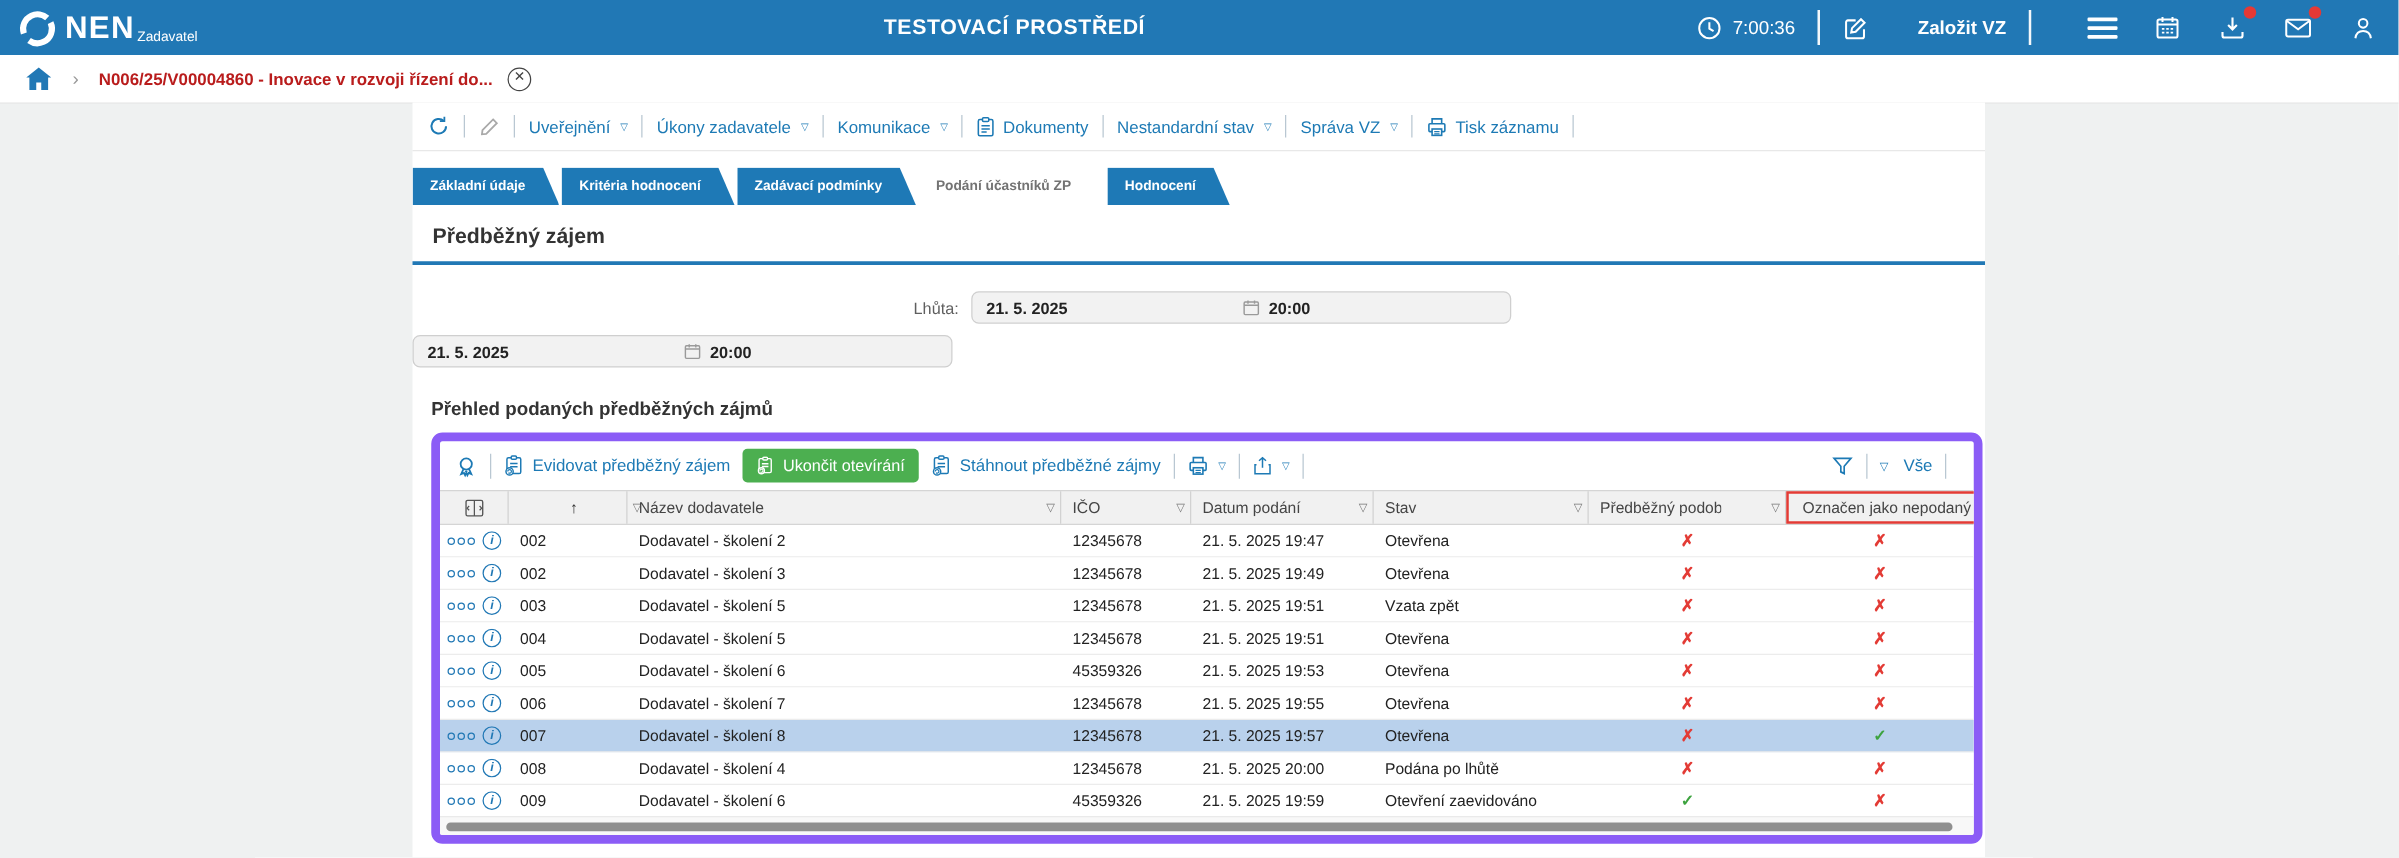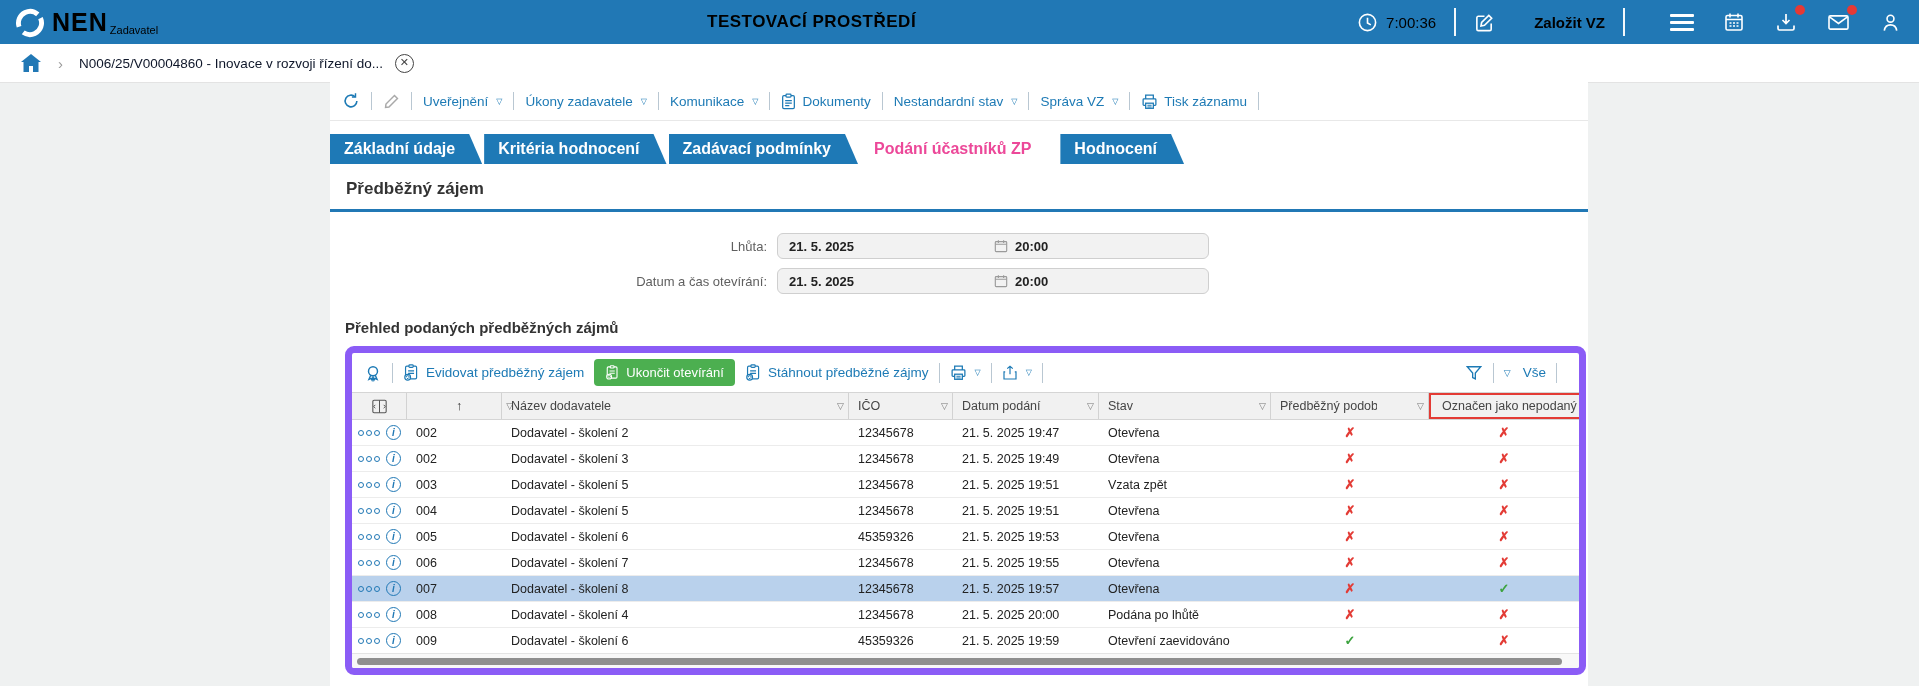--- a/index.html
+++ b/index.html
@@ -1,54 +1,54 @@
 <!DOCTYPE html>
 <html><head>
 <meta charset="utf-8">
 <style>
   html,body{margin:0;padding:0;}
   body{font-family:"Liberation Sans",sans-serif;}
   .screen{position:relative;width:1919px;height:686px;background:#eff1f1;overflow:hidden;}
 
   
-  .appbar{position:relative;height:44px;background:#2178b5;display:flex;align-items:center;color:#000000;}
+  .appbar{position:relative;height:44px;background:#2178b5;display:flex;align-items:center;color:#ffffff;}
   .logo-wrap{display:flex;align-items:flex-start;padding-left:14px;cursor:pointer;}
   .logo-icon{width:32px;height:32px;margin-top:5px;}
   .logo-text{font-size:25px;font-weight:bold;letter-spacing:1px;line-height:40px;margin-left:6px;}
   .logo-sub{font-size:11px;margin-top:22px;margin-left:2px;}
   .env-title{position:absolute;left:707px;top:0;height:44px;line-height:44px;font-weight:bold;font-size:17px;letter-spacing:.5px;}
   .appbar-right{margin-left:auto;display:flex;align-items:center;padding-right:16px;gap:0;}
   .ab-group{display:flex;align-items:center;gap:8px;}
   .ab-div{width:2px;height:28px;background:rgba(255,255,255,.95);margin:0 18px;}
   .ab-time{font-size:15px;}
   .ab-create{font-size:15px;font-weight:bold;margin-left:31px;}
   .ab-icon{position:relative;display:flex;align-items:center;justify-content:center;width:26px;height:26px;margin-left:26px;cursor:pointer;}
   .ab-icon:first-child{margin-left:0;}
   .badge-dot{position:absolute;top:-4px;right:-6px;width:10px;height:10px;border-radius:50%;background:#e53935;}
   .burger{display:flex;flex-direction:column;gap:4px;}
   .burger i{display:block;width:24px;height:3px;background:#fff;border-radius:1px;}
 
   
   .breadcrumb{height:38px;background:#fff;display:flex;align-items:center;padding-left:20px;border-bottom:1px solid #e3e3e3;}
   .bc-chevron{color:#9a9a9a;font-size:15px;margin:0 16px;}
-  .bc-title{font-size:13.5px;font-weight:normal;color:#0f172a;cursor:pointer;}
+  .bc-title{font-size:13.5px;font-weight:bold;color:#b91c1c;cursor:pointer;}
   .bc-close{width:17px;height:17px;border:1.5px solid #444;border-radius:50%;color:#444;font-size:11px;line-height:15px;text-align:center;margin-left:12px;cursor:pointer;}
 
   
   .panel{position:absolute;left:330px;top:82px;width:1258px;bottom:0;background:#fff;}
   .panel-toolbar{height:38px;display:flex;align-items:center;padding:0 12px;border-bottom:1px solid #e8e8e8;font-size:13.5px;color:#1d7ab5;}
   .pt-item{display:flex;align-items:center;gap:6px;cursor:pointer;white-space:nowrap;}
   .pt-caret{font-size:8px;color:#1d7ab5;margin-left:2px;}
   .pt-div{width:1px;height:18px;background:#b9c7d2;margin:0 11px;}
   .pt-ic{display:flex;align-items:center;}
 
   
   .tabs{display:flex;margin-top:13px;height:30px;}
-  .tab{background:#1e79b6;color:#fff;font-weight:bold;font-size:16px;line-height:30px;padding:0 27px 0 14px;margin-right:2px;cursor:pointer;clip-path:polygon(0 0,calc(100% - 13px) 0,100% 100%,0 100%);white-space:nowrap;}
-  .tab.active{background:#fff;color:#ec4899;}
+  .tab{background:#1e79b6;color:#fff;font-weight:bold;font-size:11px;line-height:30px;padding:0 27px 0 14px;margin-right:2px;cursor:pointer;clip-path:polygon(0 0,calc(100% - 13px) 0,100% 100%,0 100%);white-space:nowrap;}
+  .tab.active{background:#fff;color:#737373;}
 
   .section-head{font-size:17px;font-weight:bold;color:#333;padding:15px 16px 10px;}
   .blue-rule{height:3px;background:#2178b5;}
 
   
   .form{margin-top:21px;display:flex;flex-direction:column;gap:9px;}
   .frow{display:flex;align-items:center;}
   .flabel{width:437px;text-align:right;padding-right:10px;color:#5f5f5f;font-size:13px;}
   .fbox{width:408px;height:24px;background:#f2f2f2;border:1px solid #cfcfcf;border-radius:6px;display:flex;align-items:center;font-size:13px;font-weight:bold;color:#222;padding:0 11px;cursor:pointer;}
   .fdate{width:205px;}
@@ -282,21 +282,20 @@
           <span class="fcal">
             <svg viewBox="0 0 16 16" width="14" height="14" fill="none" stroke="#9a9a9a" stroke-width="1.3">
                 <rect x="1.5" y="3" width="13" height="11.5" rx="1"></rect>
                 <path d="M1.5 6h13M5 1.5v3M11 1.5v3"></path>
               </svg>
           </span>
           <span>20:00</span>
         </div>
       </div>
       <div class="frow">
-        <div class="flabel">Datum a čas otevírání:</div>
         <div class="fbox">
           <span class="fdate">21. 5. 2025</span>
           <span class="fcal">
             <svg viewBox="0 0 16 16" width="14" height="14" fill="none" stroke="#9a9a9a" stroke-width="1.3">
                 <rect x="1.5" y="3" width="13" height="11.5" rx="1"></rect>
                 <path d="M1.5 6h13M5 1.5v3M11 1.5v3"></path>
               </svg>
           </span>
           <span>20:00</span>
         </div>

